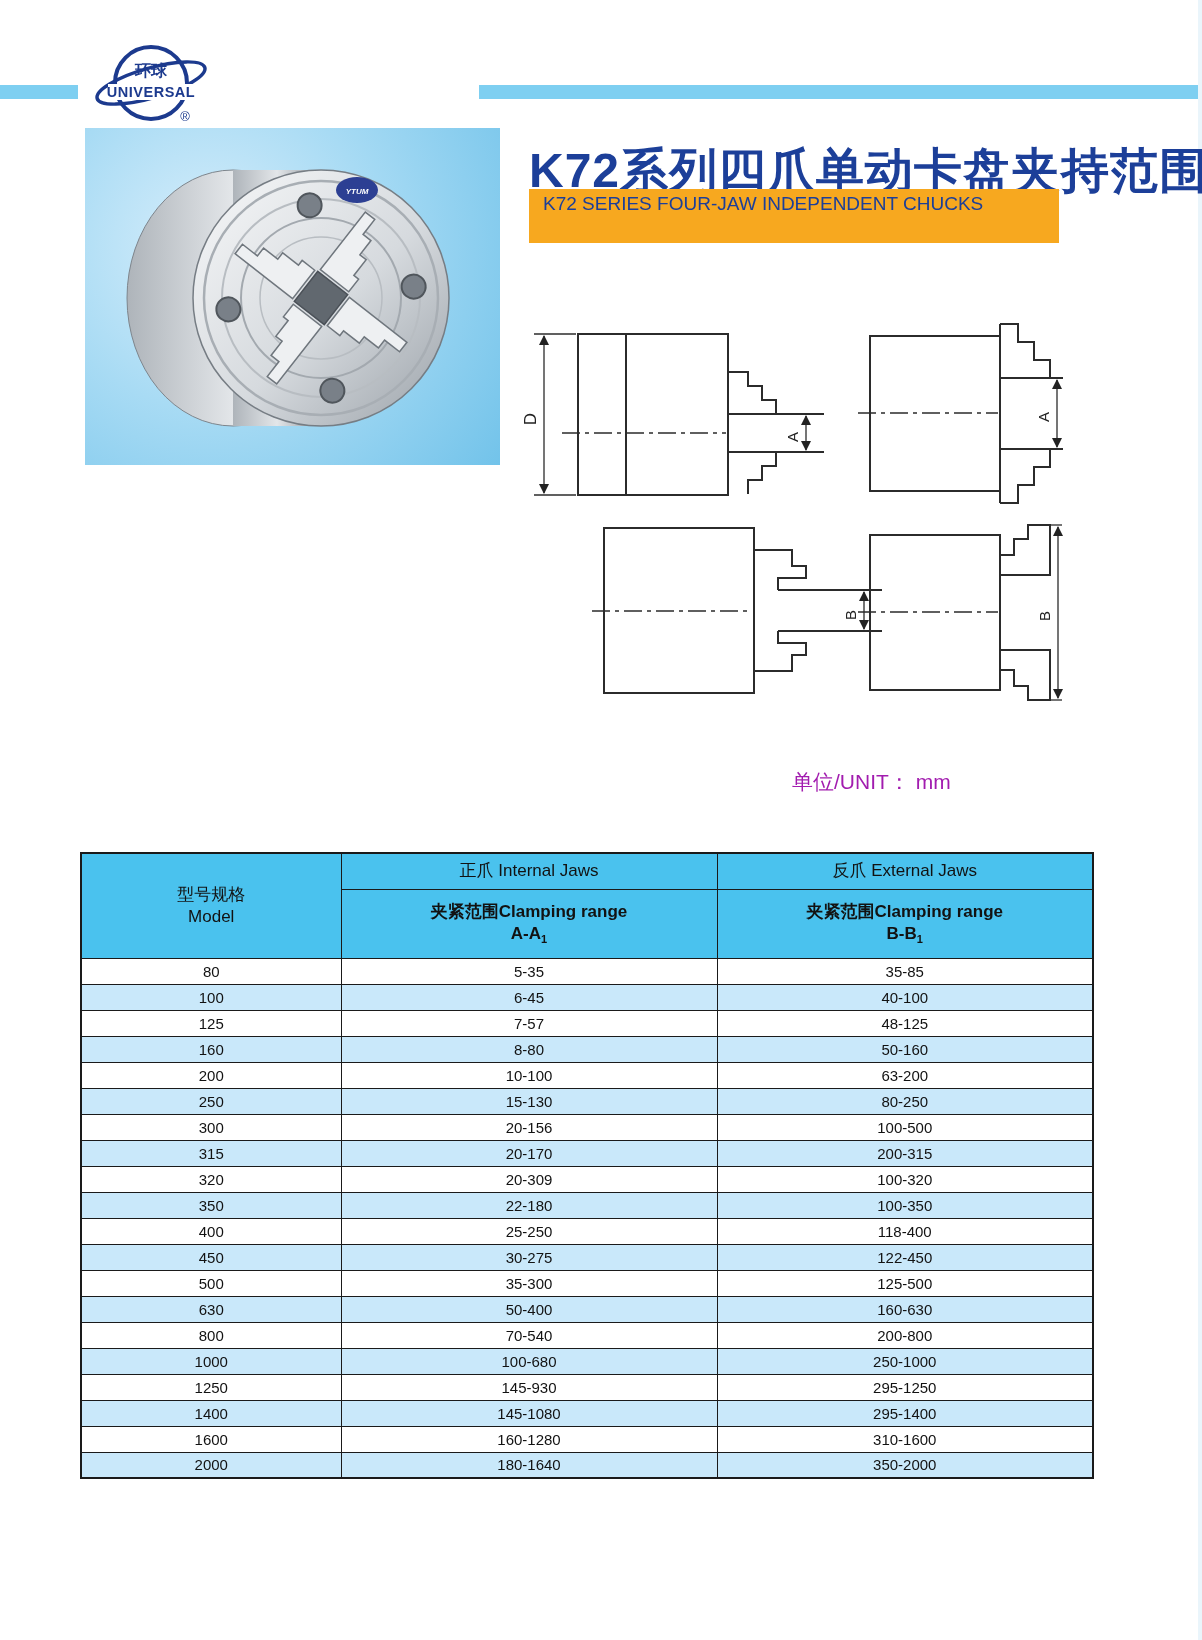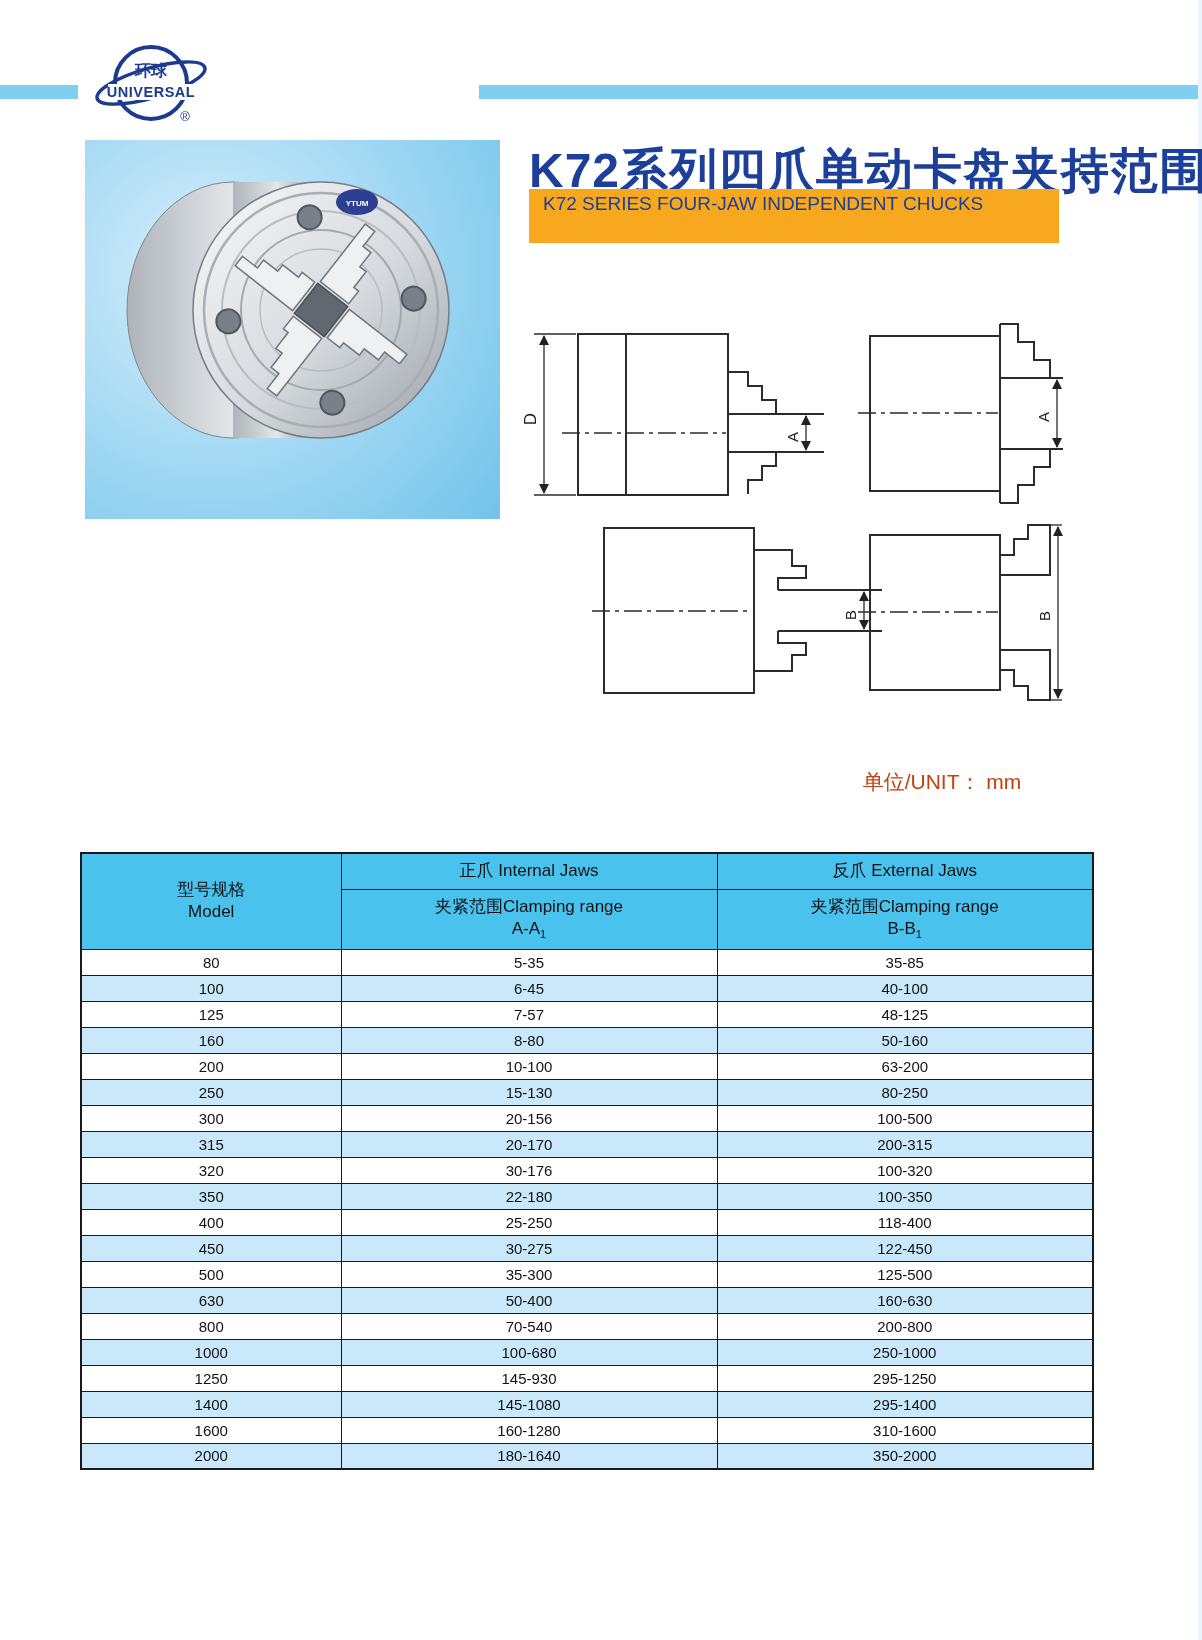--- a/index.html
+++ b/index.html
@@ -10,40 +10,40 @@
   .bar { position:absolute; height:14px; background:#7ecfF1; }
   .bar-left { left:0; top:85px; width:78px; }
   .bar-right { left:479px; top:85px; width:723px; }
   .edge-strip { position:absolute; right:0; top:0; width:4px; height:1640px; background:#eaf5fb; }
 
   .globe { position:absolute; left:92px; top:36px; }
   .wordmark { position:absolute; left:212px; top:48px; display:flex; align-items:flex-start; }
   .wordmark .tum { font-size:62px; font-weight:800; color:#14388e; letter-spacing:2px; line-height:66px; transform:scaleX(1.04); transform-origin:left; }
 
   
-  .photo { position:absolute; left:85px; top:140px; width:415px; height:379px;
-           background:radial-gradient(circle at 30% 35%, #d8eefb 0%, #a8dbf4 45%, #72c3ea 100%); }
+  .photo { position:absolute; left:85px; top:128px; width:415px; height:337px;
+           background:radial-gradient(circle at 30% 35%, #d8eefb 0%, #a8dbf4 45%, #72c3ea 100%);font-style:italic; }
 
   
   .title-cn { position:absolute; left:529px; top:139px; width:540px; font-size:48px; font-weight:bold; color:#1c3f99; letter-spacing:1px; white-space:nowrap; }
   .banner { position:absolute; left:529px; top:189px; width:530px; height:54px; background:#f7a81f; color:#1c3f99; font-weight:normal; font-size:19px; line-height:1.25; padding:3px 0 0 14px; }
 
   
   .diag { position:absolute; }
   .diag svg { display:block; }
 
   
-  .unit-note { position:absolute; left:792px; top:768px; width:300px; text-align:center; font-size:21px; color:#c2410c; }
+  .unit-note { position:absolute; left:792px; top:768px; width:300px; text-align:left; font-size:21px; color:#a21caf; }
 
   
   .spec-table { position:absolute; left:80px; top:852px; width:1012px; border-collapse:collapse; table-layout:fixed; border:2px solid #1a1a1a; }
   .spec-table th, .spec-table td { border:1.5px solid #1a1a1a; text-align:center; vertical-align:middle; color:#121212; }
   .spec-table thead th { background:#4ac2ee; font-weight:normal; font-size:17px; line-height:1.3; }
   .spec-table thead tr.h1 th { height:36px; }
-  .spec-table thead tr.h2 th { height:60px; }
+  .spec-table thead tr.h2 th { height:69px;font-weight:bold; }
   .spec-table td { height:26px; font-size:15px; background:#fff; }
   .spec-table tbody tr:nth-child(even) td { background:#c9e8fa; }
   .spec-table sub { font-size:11px; }
 </style>
 </head>
 <body>
 
 <svg width="0" height="0" style="position:absolute">
   <defs>
     <marker id="dimarrow" viewBox="0 0 10 10" refX="9" refY="5" markerWidth="8" markerHeight="8" orient="auto-start-reverse">
@@ -252,21 +252,21 @@
           <td>20-156</td>
           <td>100-500</td>
         </tr>
         <tr>
           <td>315</td>
           <td>20-170</td>
           <td>200-315</td>
         </tr>
         <tr>
           <td>320</td>
-          <td>30-176</td>
+          <td>20-309</td>
           <td>100-320</td>
         </tr>
         <tr>
           <td>350</td>
           <td>22-180</td>
           <td>100-350</td>
         </tr>
         <tr>
           <td>400</td>
           <td>25-250</td>

